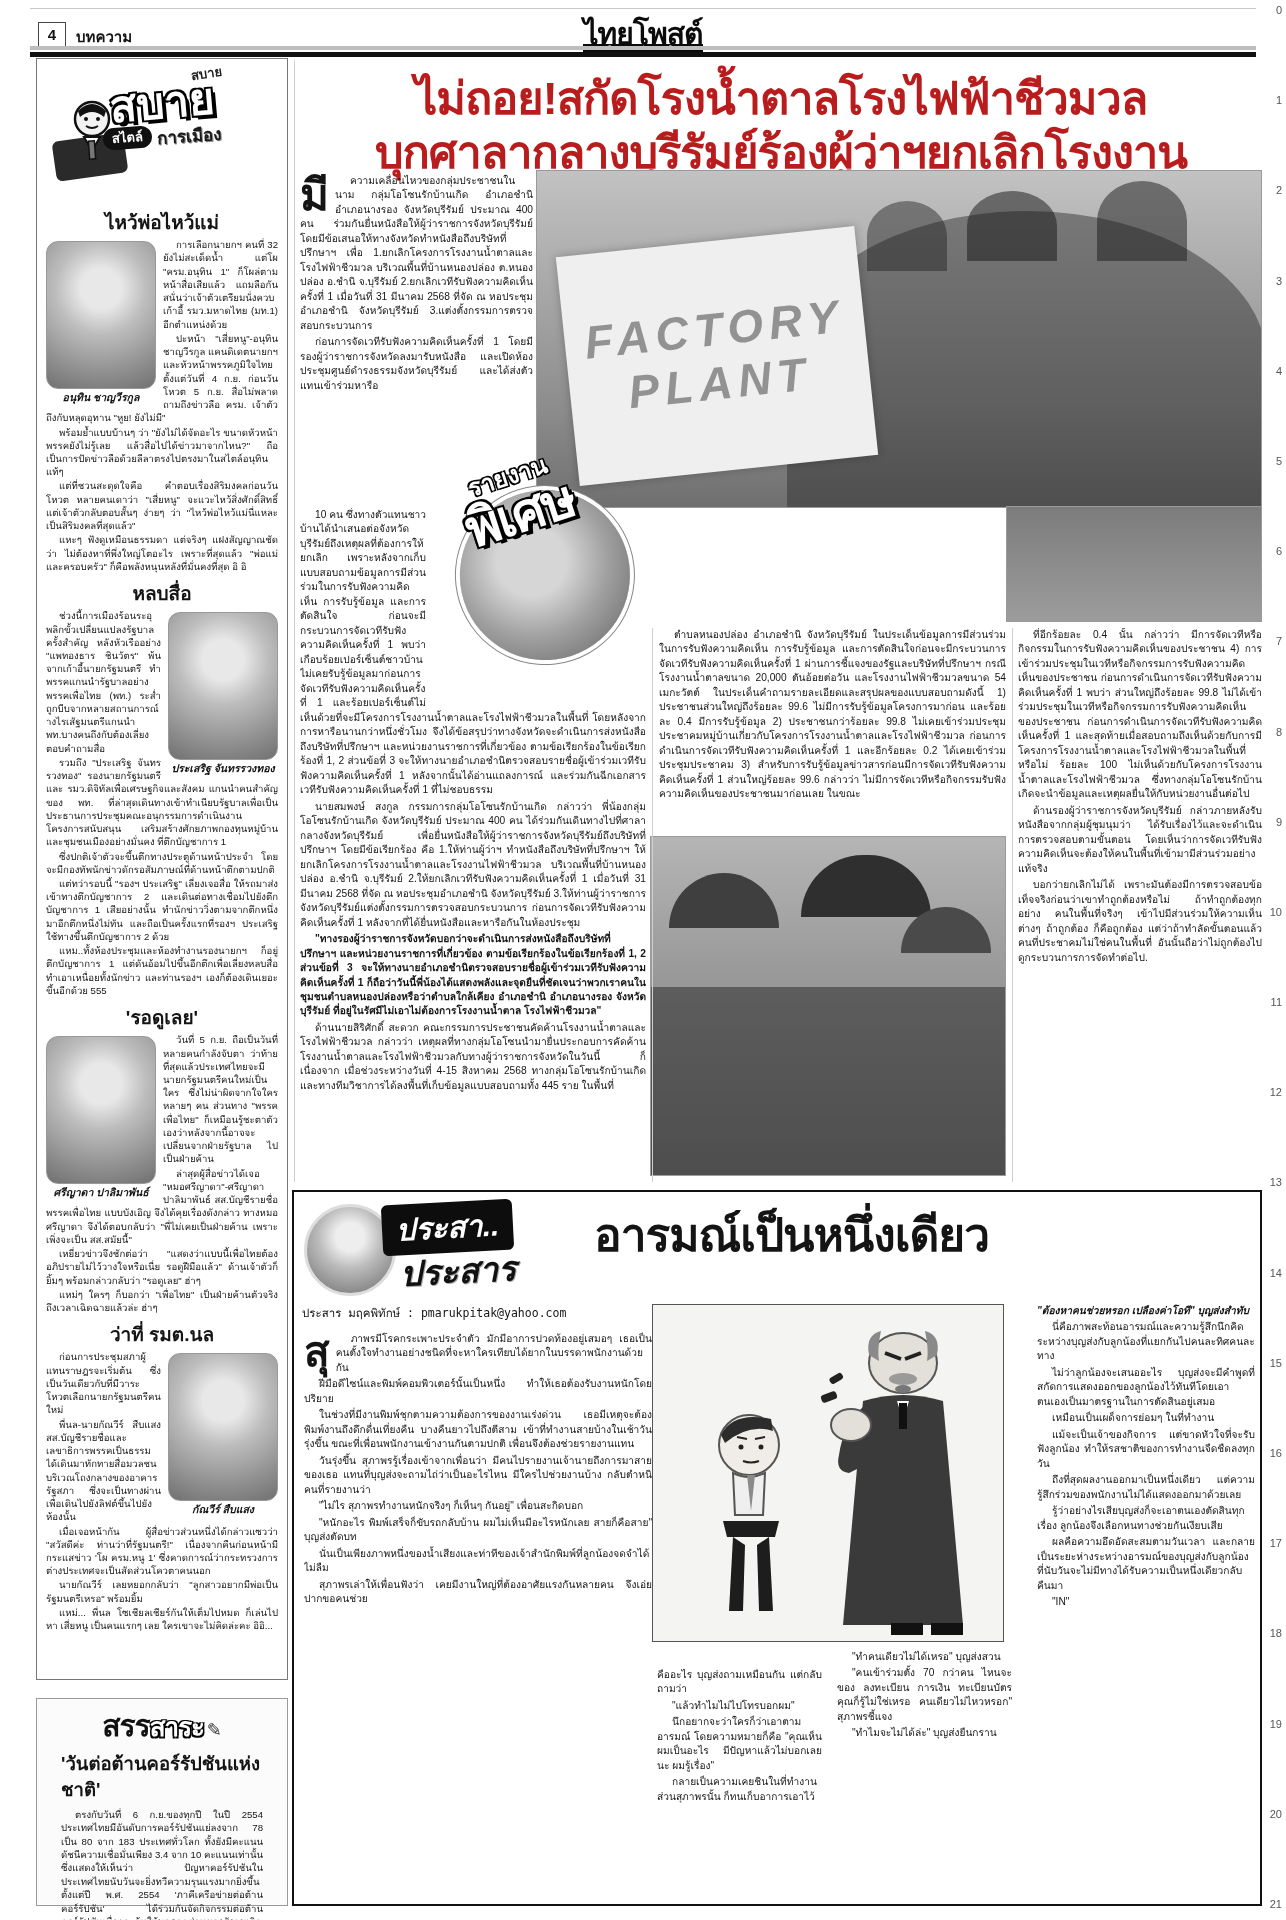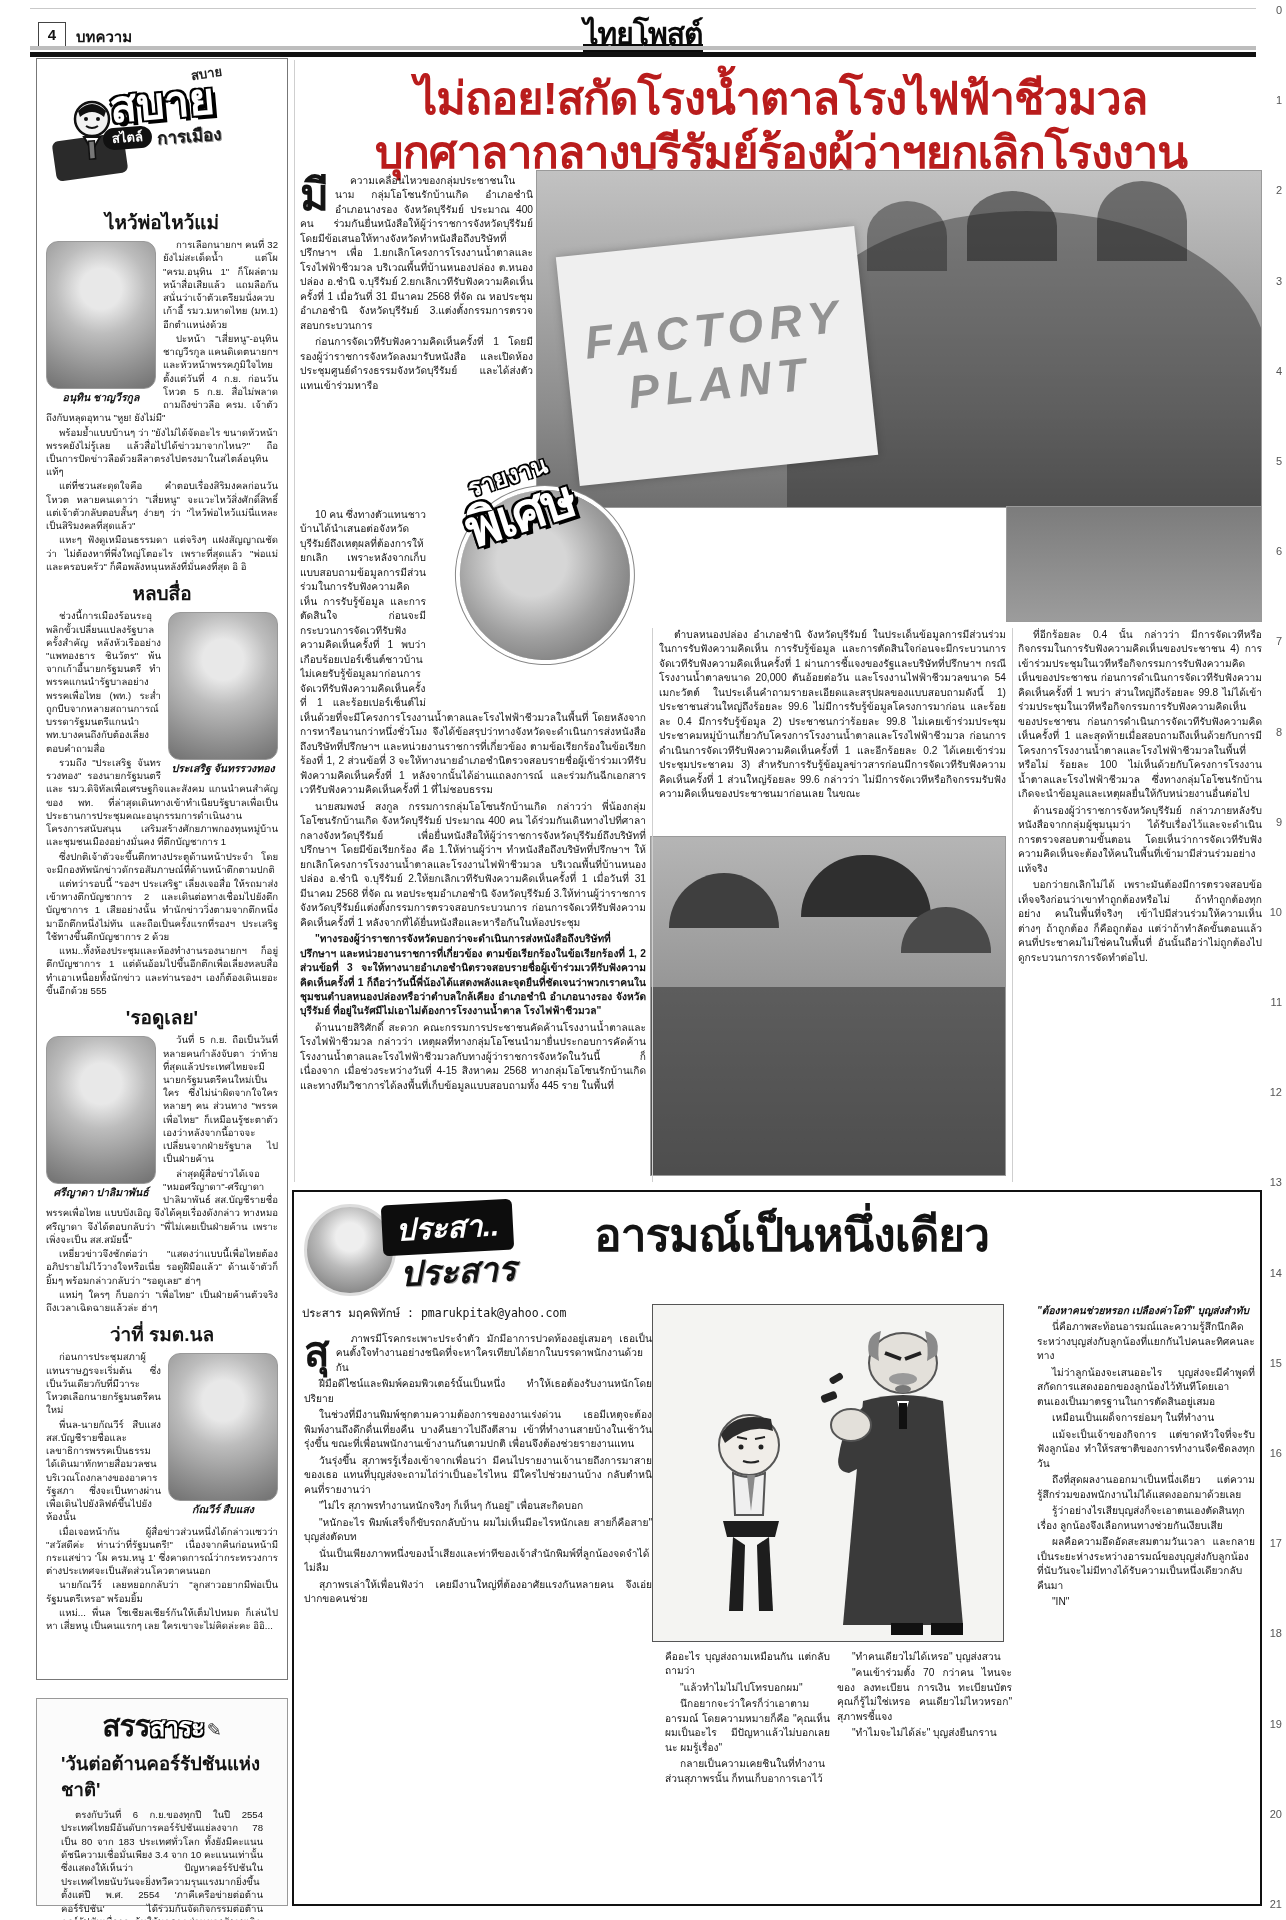--- a/index.html
+++ b/index.html
@@ -104,21 +104,21 @@
   #prasan-byline{position:absolute;left:8px;top:112px;width:360px;font-family:"DejaVu Sans Mono",monospace;
      font-size:11.5px;}
   #bot-headline{position:absolute;left:300px;top:6px;width:660px;text-align:left;
      font-size:46px;font-weight:900;letter-spacing:-1px;}
   .botcol{position:absolute;font-size:10.2px;line-height:1.42;text-align:justify;overflow:hidden;}
   .botcol p{margin:0 0 2px;text-indent:15px;}
   #dropcap2{float:left;font-size:42px;font-weight:900;line-height:.8;margin:3px 6px 0 0;}
   #bcolA{left:10px;top:140px;width:348px;height:562px;}
   #cartoon{position:absolute;left:358px;top:112px;width:352px;height:338px;border:1.5px solid #555;
      background:#f4f4f2;box-sizing:border-box;}
-  #bcolB{left:363px;top:458px;width:165px;height:246px;margin-left:8px;}
+  #bcolB{left:363px;top:476px;width:165px;height:246px;}
   #bcolC{left:543px;top:458px;width:175px;height:246px;}
   #bcolD{left:743px;top:112px;width:218px;height:592px;}
   .lead-bold{font-weight:bold;font-style:italic;}
 </style>
 </head>
 <body>
 
 <div id="page">
 
   <div class="abs" id="toprule"></div>
@@ -192,21 +192,21 @@
         </div>
     </div>
 
     <div class="lc-art">
       <div class="colhead">หลบสื่อ</div>
       <div class="fig figR">
         <div class="portrait"></div>
         <div class="figcap">ประเสริฐ จันทรรวงทอง</div>
       </div>
       <div>
-          <p>ช่วงนี้การเมืองร้อนระอุ พลิกขั้วเปลี่ยนแปลงรัฐบาลครั้งสำคัญ หลังหัวเรืออย่าง "แพทองธาร ชินวัตร" พ้นจากเก้าอี้นายกรัฐมนตรี ทำพรรคแกนนำรัฐบาลอย่างพรรคเพื่อไทย (พท.) ระส่ำ ถูกบีบจากหลายสถานการณ์ บรรดารัฐมนตรีแกนนำ พท.บางคนถึงกับต้องเลี่ยงตอบคำถามสื่อ</p>
+          <p>ช่วงนี้การเมืองร้อนระอุ พลิกขั้วเปลี่ยนแปลงรัฐบาลครั้งสำคัญ หลังหัวเรืออย่าง "แพทองธาร ชินวัตร" พ้นจากเก้าอี้นายกรัฐมนตรี ทำพรรคแกนนำรัฐบาลอย่างพรรคเพื่อไทย (พท.) ระส่ำ ถูกบีบจากหลายสถานการณ์ างไรเสัฐมนตรีแกนนำ พท.บางคนถึงกับต้องเลี่ยงตอบคำถามสื่อ</p>
           <p>รวมถึง "ประเสริฐ จันทรรวงทอง" รองนายกรัฐมนตรีและ รมว.ดิจิทัลเพื่อเศรษฐกิจและสังคม แกนนำคนสำคัญของ พท. ที่ล่าสุดเดินทางเข้าทำเนียบรัฐบาลเพื่อเป็นประธานการประชุมคณะอนุกรรมการดำเนินงานโครงการสนับสนุน เสริมสร้างศักยภาพกองทุนหมู่บ้านและชุมชนเมืองอย่างมั่นคง ที่ตึกบัญชาการ 1</p>
           <p>ซึ่งปกติเจ้าตัวจะขึ้นตึกทางประตูด้านหน้าประจำ โดยจะมีกองทัพนักข่าวดักรอสัมภาษณ์ที่ด้านหน้าตึกตามปกติ</p>
           <p>แต่ทว่ารอบนี้ "รองฯ ประเสริฐ" เลี่ยงเจอสื่อ ให้รถมาส่งเข้าทางตึกบัญชาการ 2 และเดินต่อทางเชื่อมไปยังตึกบัญชาการ 1 เสียอย่างนั้น ทำนักข่าววิ่งตามจากตึกหนึ่งมาอีกตึกหนึ่งไม่ทัน และถือเป็นครั้งแรกที่รองฯ ประเสริฐใช้ทางขึ้นตึกบัญชาการ 2 ด้วย</p>
           <p>แหม..ทั้งห้องประชุมและห้องทำงานรองนายกฯ ก็อยู่ตึกบัญชาการ 1 แต่ดันอ้อมไปขึ้นอีกตึกเพื่อเลี่ยงหลบสื่อ ทำเอาเหนื่อยทั้งนักข่าว และท่านรองฯ เองก็ต้องเดินเยอะขึ้นอีกด้วย 555</p>
         </div>
     </div>
 
     <div class="lc-art">
       <div class="colhead">'รอดูเลย'</div>
       <div class="fig figL">

